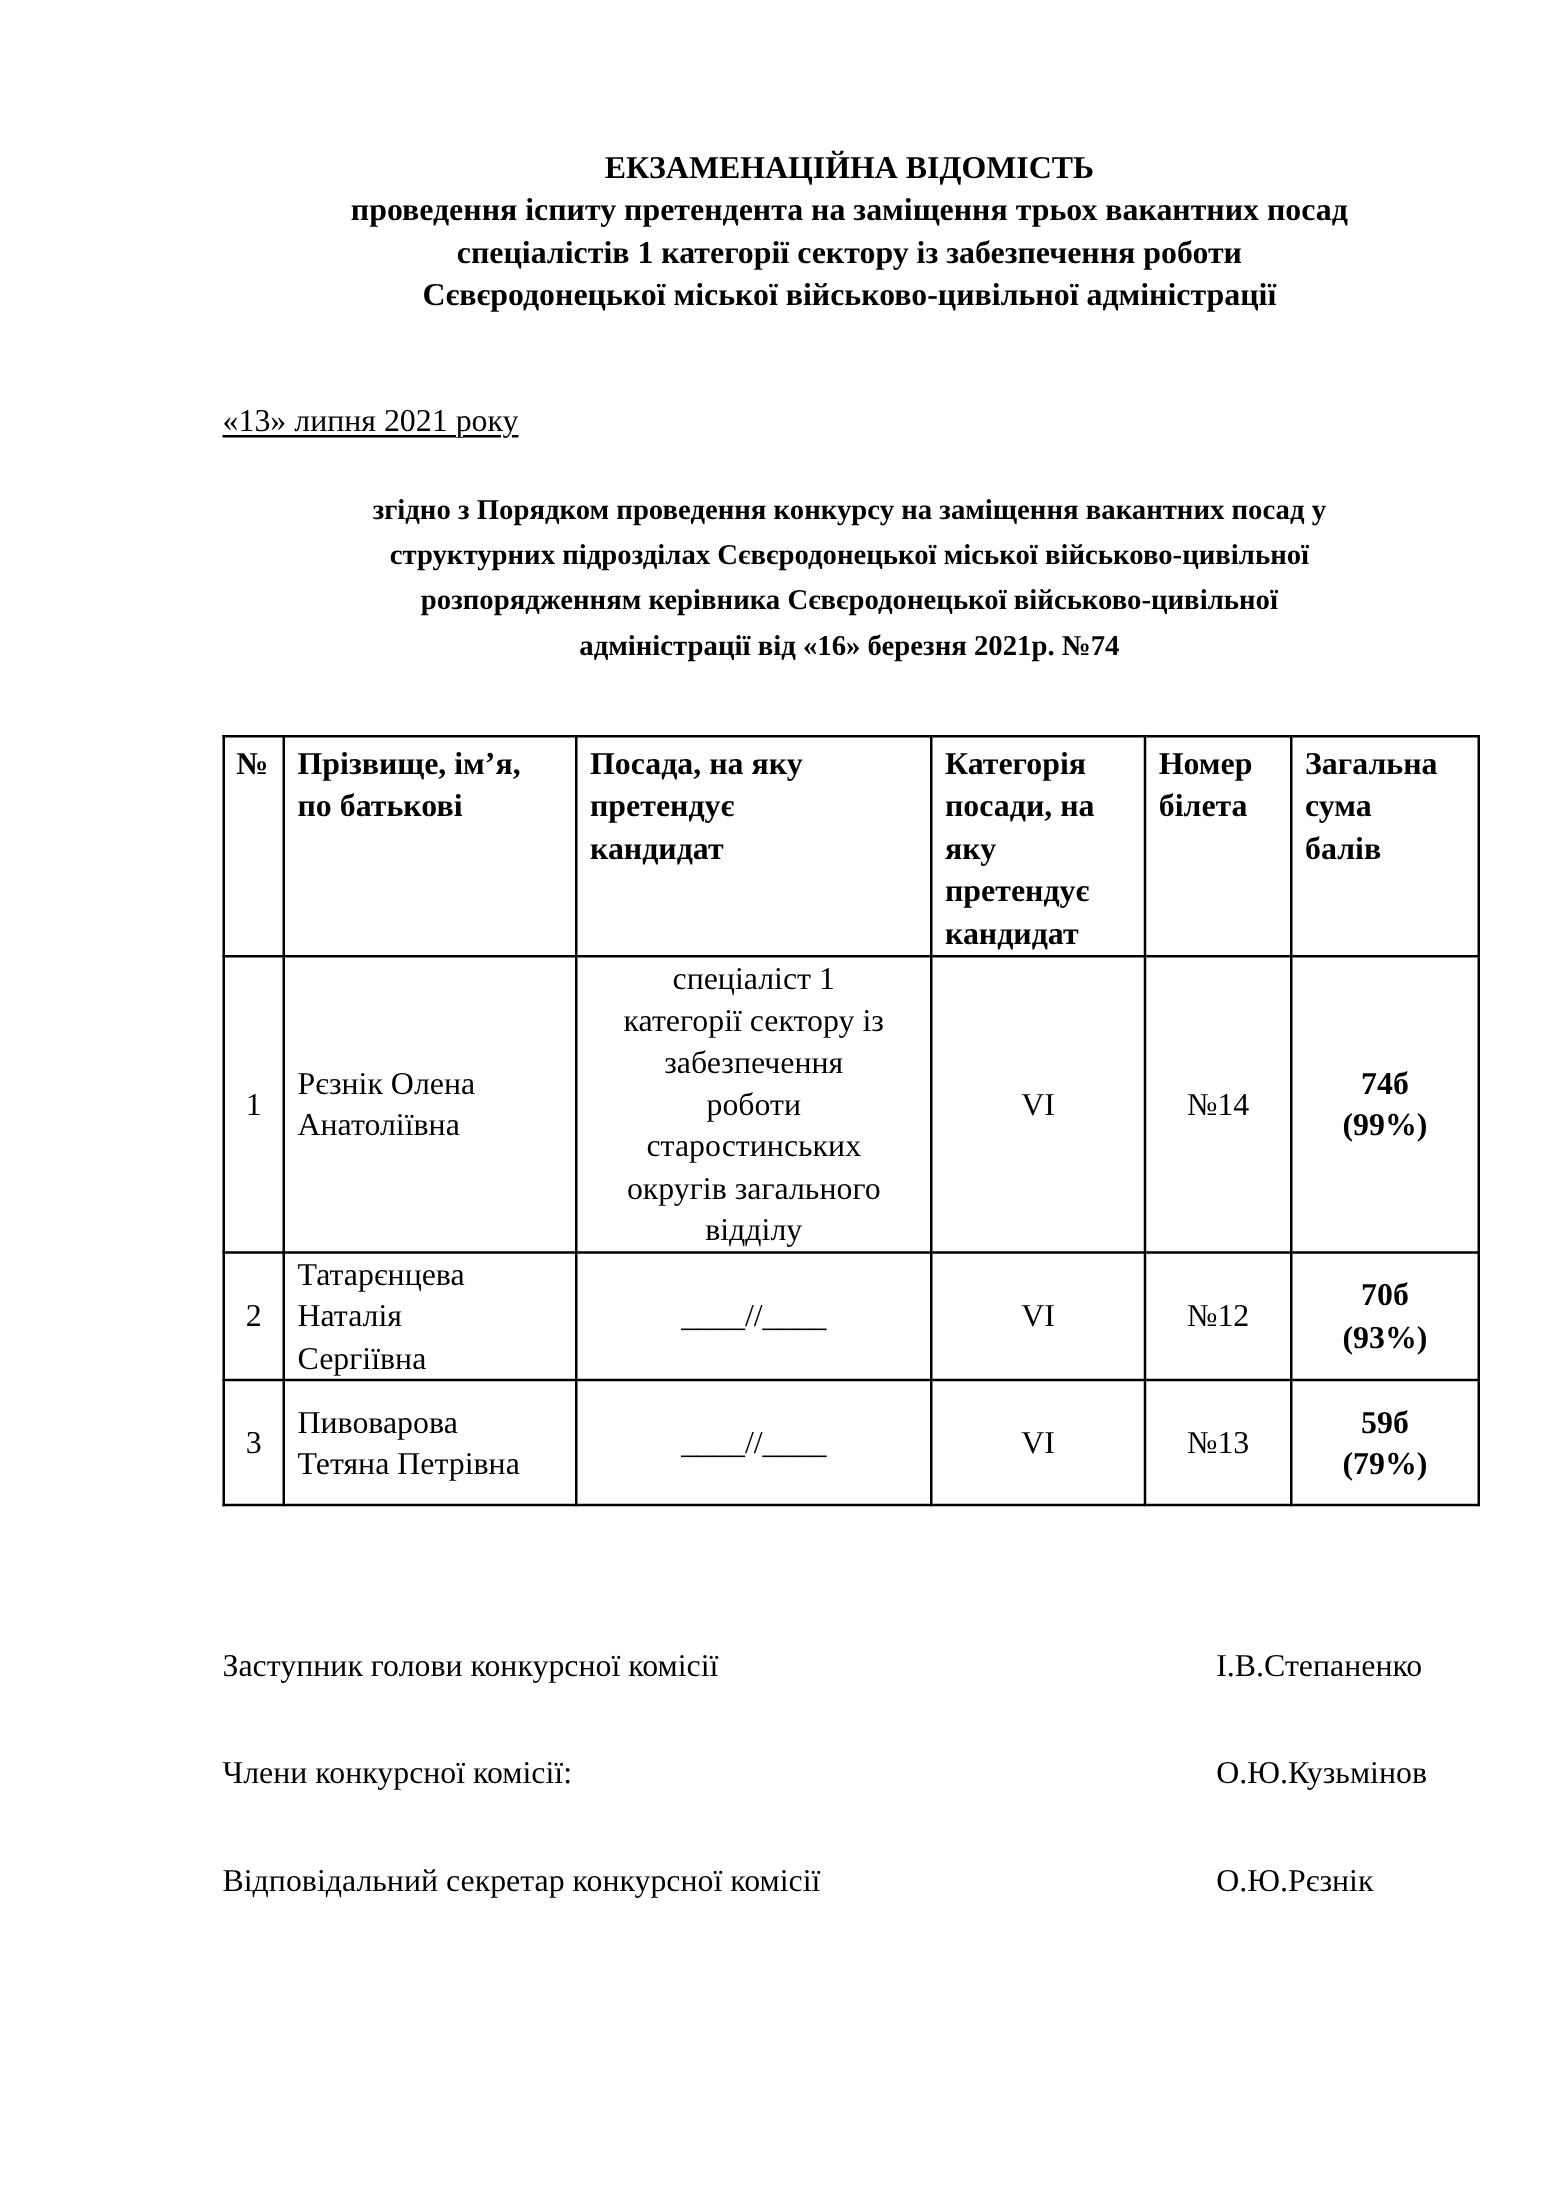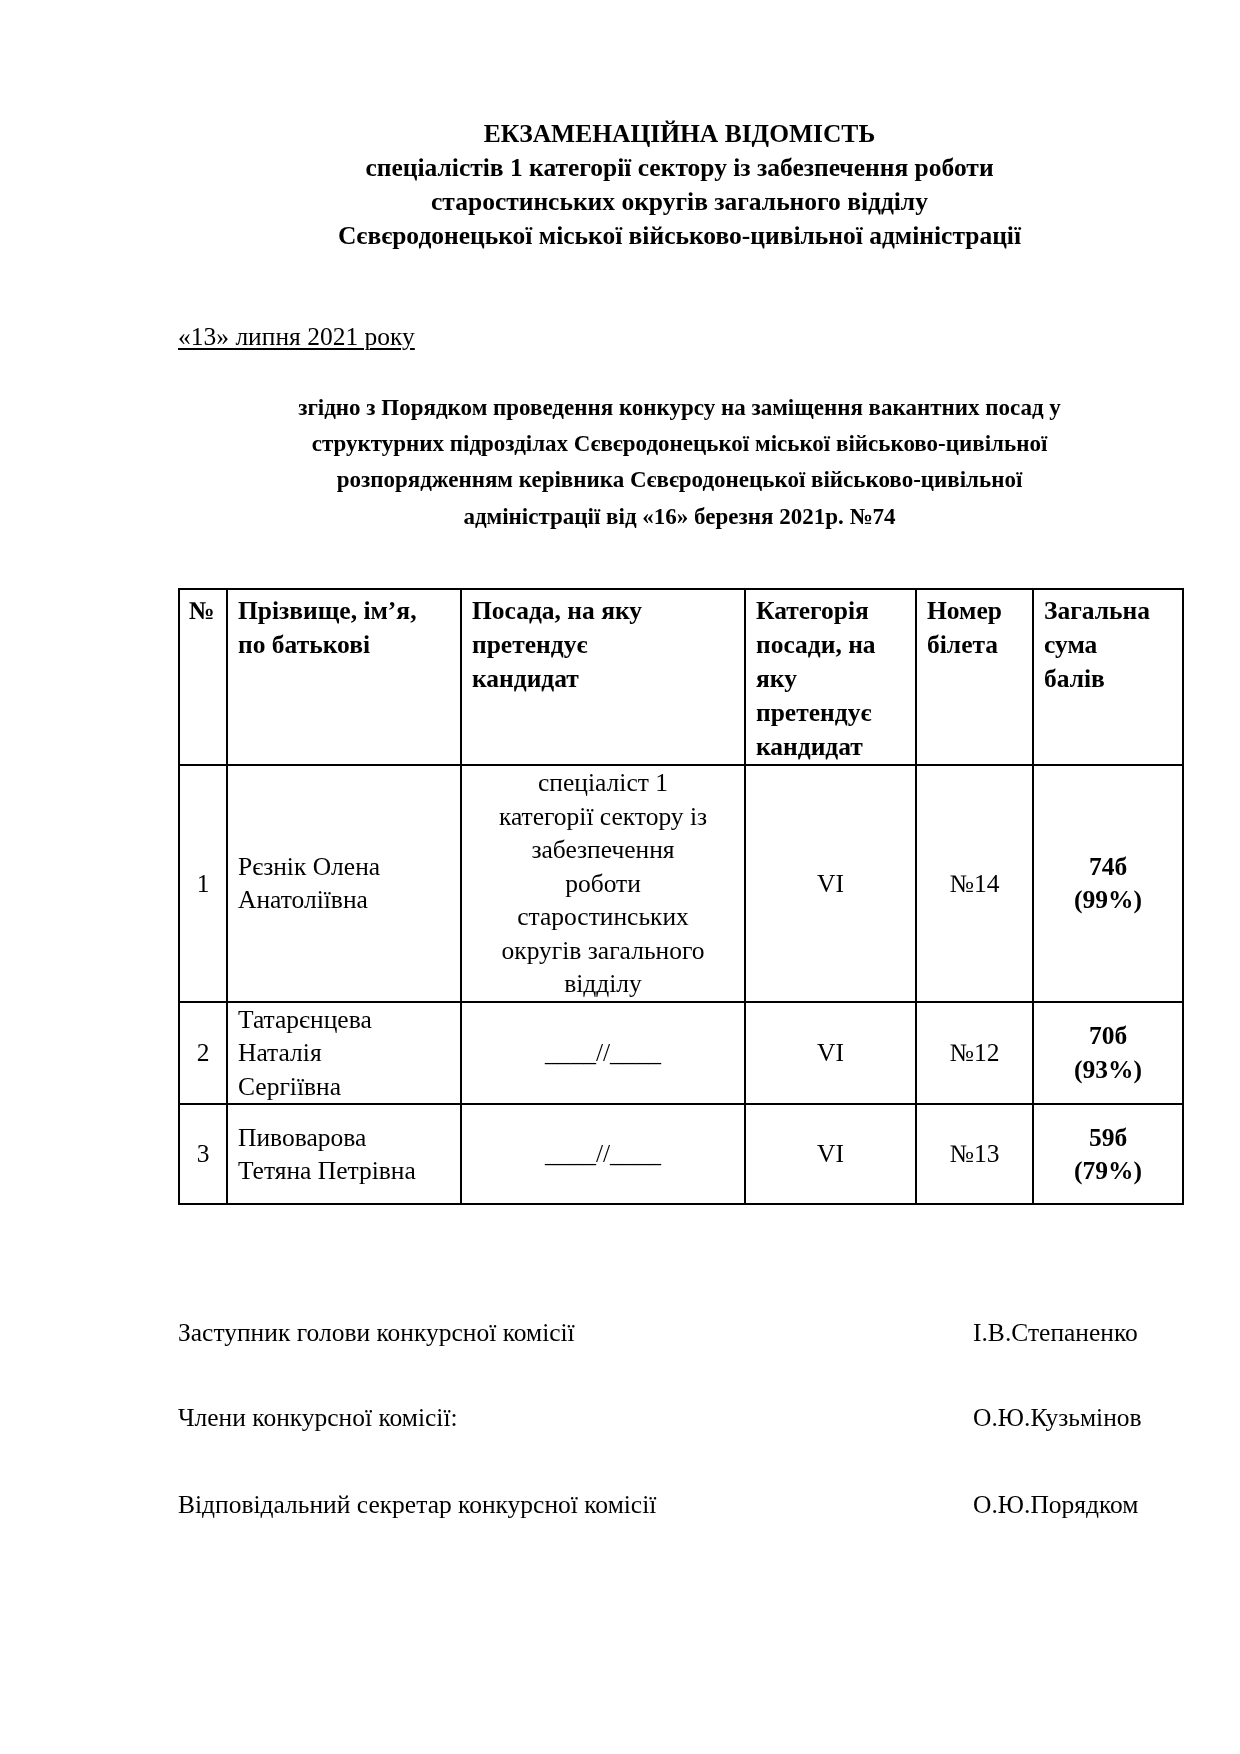--- a/index.html
+++ b/index.html
@@ -38,22 +38,22 @@
   .sign .role { position: absolute; left: 0; top: 0; }
   .sign .person { position: absolute; left: 795px; top: 0; }
 </style>
 </head>
 <body>
 
 <div class="page">
 
   <div class="title-block">
     <div>ЕКЗАМЕНАЦІЙНА ВІДОМІСТЬ</div>
+    <div>проведення іспиту претендента на заміщення трьох вакантних посад</div>
     <div>спеціалістів 1 категорії сектору із забезпечення роботи</div>
-    <div>старостинських округів загального відділу</div>
     <div>Сєвєродонецької міської військово-цивільної адміністрації</div>
   </div>
 
   <div class="date">«13» липня 2021 року</div>
 
   <div class="preamble">
     <div>згідно з Порядком проведення конкурсу на заміщення вакантних посад у</div>
     <div>структурних підрозділах Сєвєродонецької міської військово-цивільної</div>
     <div>розпорядженням керівника Сєвєродонецької військово-цивільної</div>
     <div>адміністрації від «16» березня 2021р. №74</div>
@@ -162,16 +162,16 @@
   <div class="sign" style="top:1318px;">
     <span class="role">Заступник голови конкурсної комісії</span>
     <span class="person">І.В.Степаненко</span>
   </div>
   <div class="sign" style="top:1403px;">
     <span class="role">Члени конкурсної комісії:</span>
     <span class="person">О.Ю.Кузьмінов</span>
   </div>
   <div class="sign" style="top:1490px;">
     <span class="role">Відповідальний секретар конкурсної комісії</span>
-    <span class="person">О.Ю.Порядком</span>
+    <span class="person">О.Ю.Рєзнік</span>
   </div>
 
 </div>
 
 </body></html>

